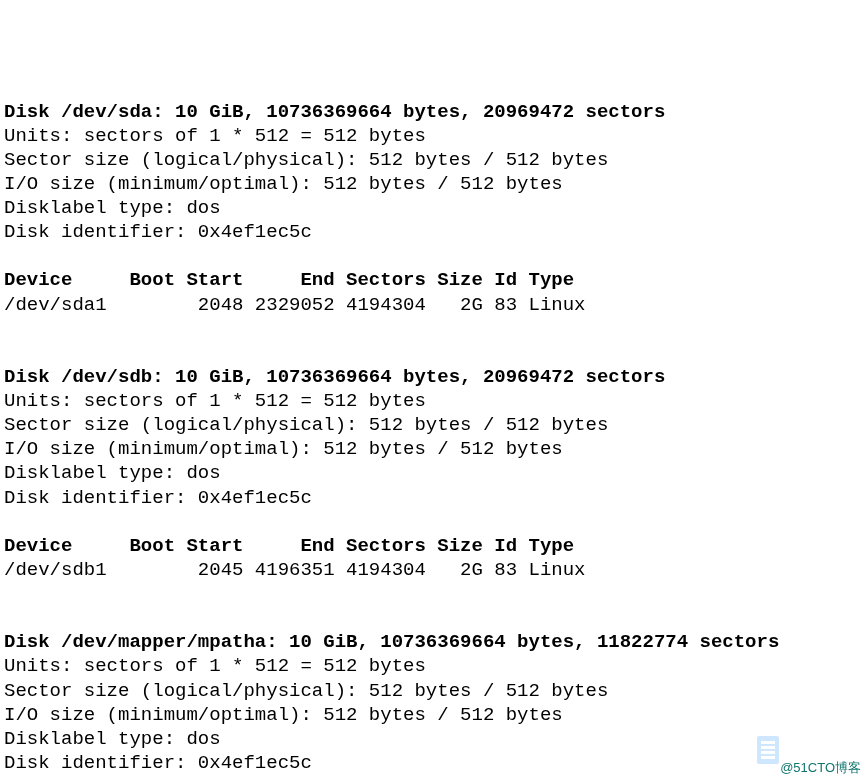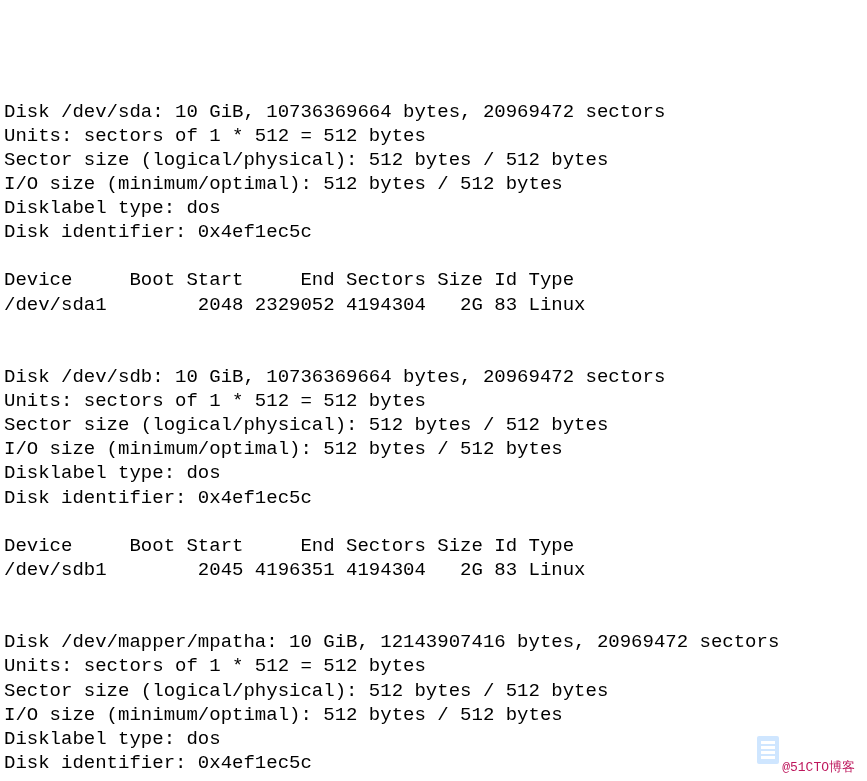--- a/index.html
+++ b/index.html
@@ -7,44 +7,44 @@
       font-size: 19px;
       line-height: 1.27;
       margin: 0;
       padding: 3px 4px;
       background: #fff;
       color: #000;
       white-space: pre;
       width: 867px;
       box-sizing: border-box;
     }
-    .bold { font-weight: normal; text-align: right; }
+    .bold { font-weight: bold; text-align: right; }
     .watermark-doc {
       position: absolute;
       right: 88px;
       top: 736px;
       width: 22px;
       height: 28px;
       background: #cfe6ff;
       border-radius: 2px;
     }
     .watermark-doc::before {
       content: "";
       position: absolute;
       left: 4px; right: 4px; top: 5px;
       height: 3px; background: #fff;
       box-shadow: 0 5px 0 #fff, 0 10px 0 #fff, 0 15px 0 #fff;
     }
     .watermark {
       position: absolute;
-      right: 12px;
+      right: 6px;
       top: 760px;
       font-size: 13px;
-      color: #be185d;
-      font-family: Liberation Mono, monospace;
+      color: #0f766e;
+      font-family: Liberation Sans, sans-serif;
       white-space: nowrap;
     }
   </style>
 </head>
 <body>
 
 
 
 <div><span class="bold">Disk /dev/sda: 10 GiB, 10736369664 bytes, 20969472 sectors</span>
 <span>Units: sectors of 1 * 512 = 512 bytes</span>
@@ -61,21 +61,21 @@
 <span>Units: sectors of 1 * 512 = 512 bytes</span>
 <span>Sector size (logical/physical): 512 bytes / 512 bytes</span>
 <span>I/O size (minimum/optimal): 512 bytes / 512 bytes</span>
 <span>Disklabel type: dos</span>
 <span>Disk identifier: 0x4ef1ec5c</span>
 
 <span class="bold">Device     Boot Start     End Sectors Size Id Type</span>
 <span>/dev/sdb1        2045 4196351 4194304   2G 83 Linux</span>
 
 
-<span class="bold">Disk /dev/mapper/mpatha: 10 GiB, 12143907416 bytes, 20969472 sectors</span>
+<span class="bold">Disk /dev/mapper/mpatha: 10 GiB, 10736369664 bytes, 11822774 sectors</span>
 <span>Units: sectors of 1 * 512 = 512 bytes</span>
 <span>Sector size (logical/physical): 512 bytes / 512 bytes</span>
 <span>I/O size (minimum/optimal): 512 bytes / 512 bytes</span>
 <span>Disklabel type: dos</span>
 <span>Disk identifier: 0x4ef1ec5c</span>
 
 
 
 </div>
 

